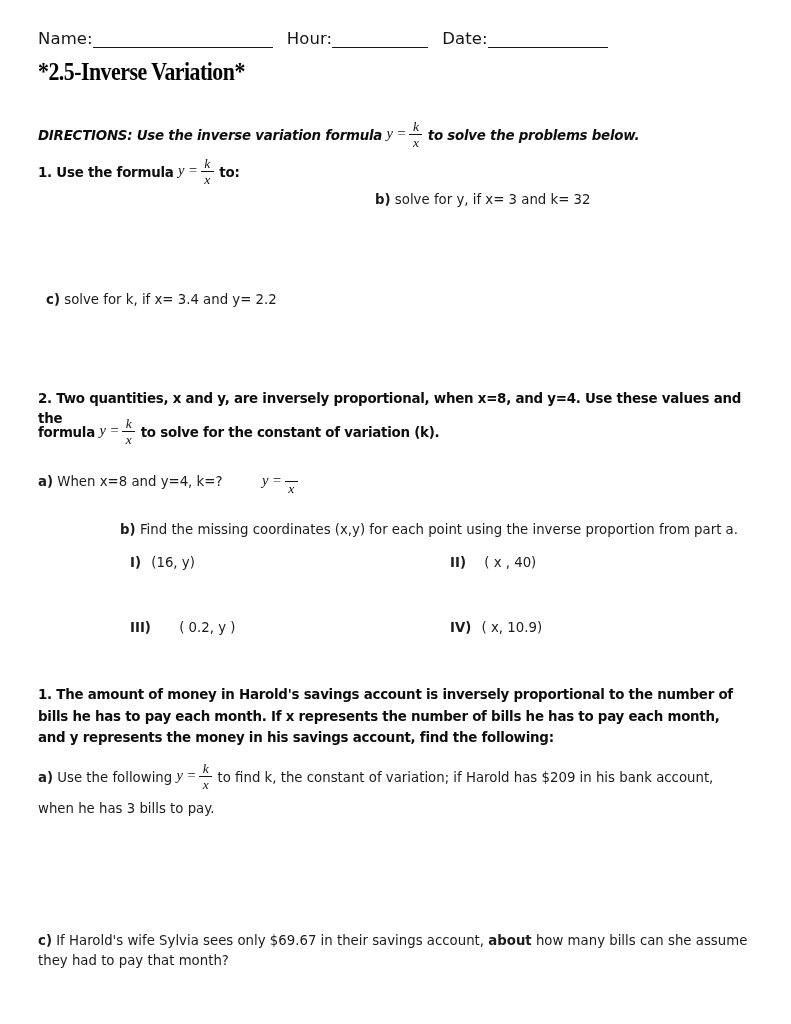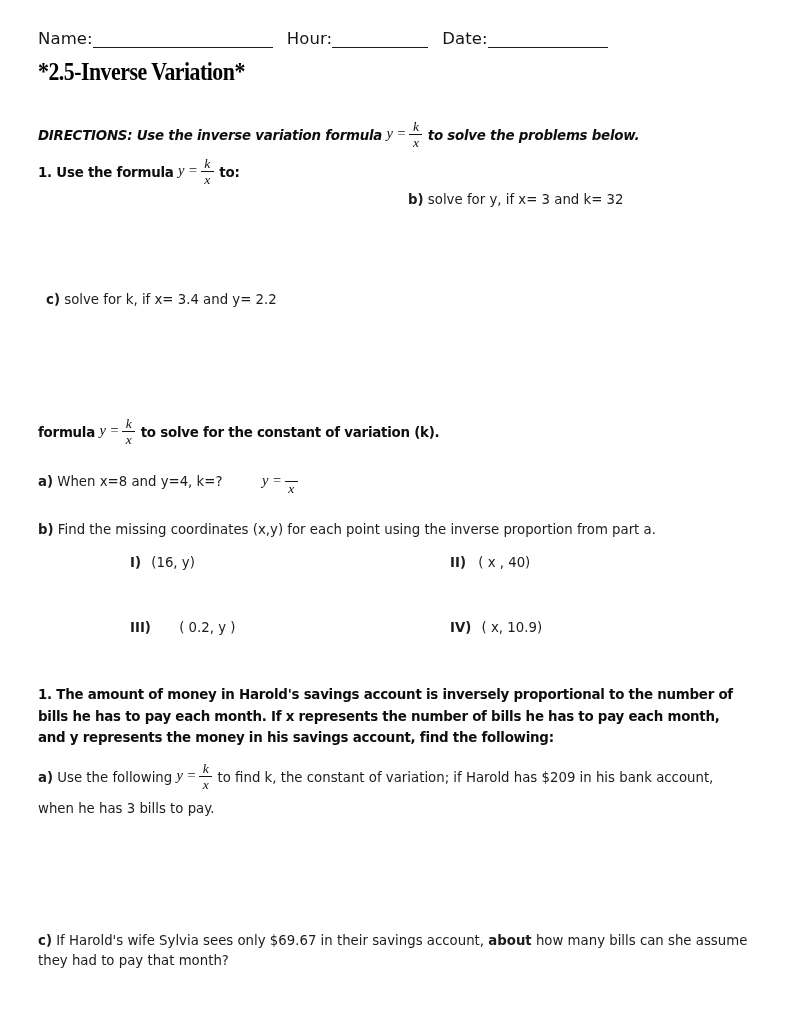--- a/index.html
+++ b/index.html
@@ -171,31 +171,32 @@
       <span class="lhs">y =</span><span class="frac">
           <span class="num">k</span>
           <span class="bar"></span>
           <span class="den">x</span>
         </span>
     </span>
     <span>to:</span>
   </div>
 
 
-  <div class="blk col-right" style="top:190px;margin-left:33px;">
+  <div class="blk col-right" style="top:190px;">
     <span class="lbl">b)</span>
     <span>solve for y, if x= 3 and k= 32</span>
   </div>
 
   <div class="blk col-left" style="top:290px;">
     <span class="lbl">c)</span>
     <span>solve for k, if x= 3.4 and y= 2.2</span>
   </div>
 
 
+  <div class="blk heavy" style="left:38px; top:389px; width:720px;">2.  Two quantities, x and y, are inversely proportional, when x=8, and y=4.  Use these values and the</div>
 
   <div class="blk heavy" style="left:38px; top:418px; width:720px;">
     <span>formula</span>
     <span class="eq eq-inline">
       <span class="lhs">y =</span><span class="frac">
           <span class="num">k</span>
           <span class="bar"></span>
           <span class="den">x</span>
         </span>
     </span>
@@ -210,33 +211,33 @@
   <div style="position:absolute; left:262px; top:468px;">
     <span class="eq">
       <span class="lhs">y =</span><span class="frac">
           <span class="num empty"></span>
           <span class="bar"></span>
           <span class="den">x</span>
         </span>
     </span>
   </div>
 
-  <div class="blk" style="left:38px; top:520px; width:700px;">
+  <div class="blk" style="left:38px; top:520px; width:700px;text-align:right;">
     <span class="lbl">b)</span>
     <span>Find the missing coordinates (x,y) for each point using the inverse proportion from part a.</span>
   </div>
 
   <div class="blk" style="left:130px; top:553px;">
     <span class="rn">I)</span>
     <span style="margin-left:6px;">(16, y)</span>
   </div>
 
   <div class="blk" style="left:450px; top:553px;">
     <span class="rn">II)</span>
-    <span style="margin-left:8px;">( x , 40)</span>
+    <span style="margin-left:14px;">( x , 40)</span>
   </div>
 
   <div class="blk" style="left:130px; top:618px;">
     <span class="rn">III)</span>
     <span style="margin-left:24px;">( 0.2, y )</span>
   </div>
 
   <div class="blk" style="left:450px; top:618px;">
     <span class="rn">IV)</span>
     <span style="margin-left:6px;">( x, 10.9)</span>

